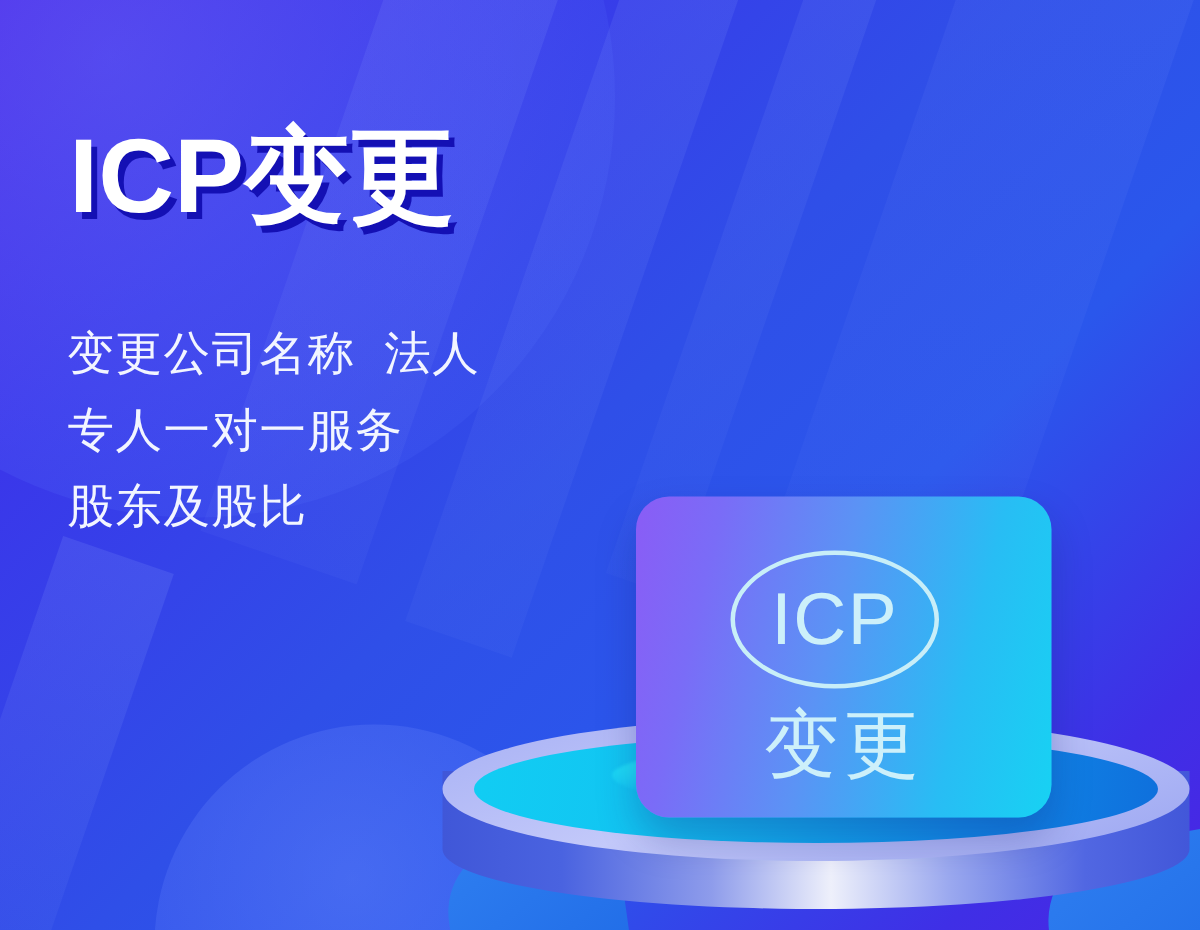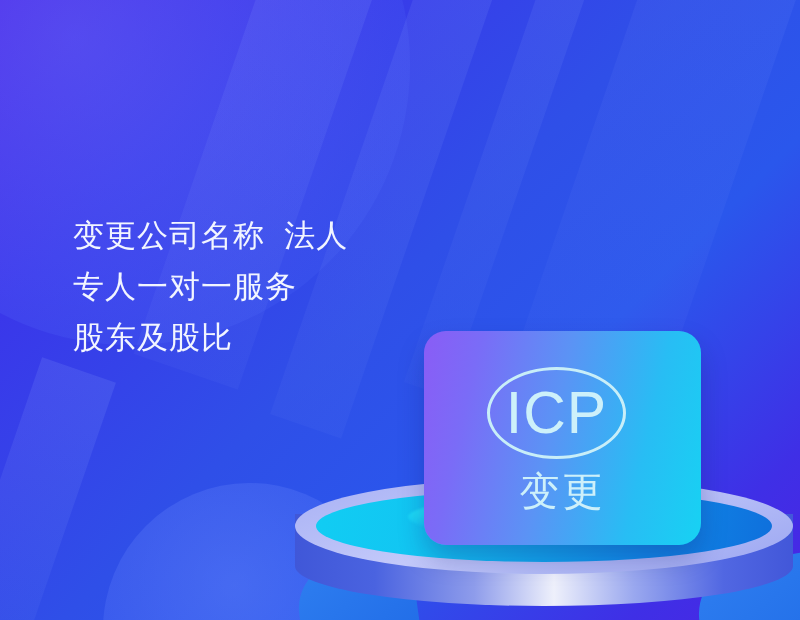--- a/index.html
+++ b/index.html
@@ -86,21 +86,21 @@
   .subtitle {
     position: absolute;
     left: 45px;
     top: 210px;
     color: #f2f5ff;
     font-size: 31px;
     line-height: 51px;
     letter-spacing: 1px;
     white-space: nowrap;
   }
-  .subtitle div { white-space: pre; margin-left: 28px; }
+  .subtitle div { white-space: pre; }
 
   
   .pedestal { position: absolute; left: 288px; top: 478px; width: 512px; height: 142px; }
 
   .ped-body {
     position: absolute;
     left: 7px; top: 36px;
     width: 498px; height: 92px;
     background: linear-gradient(90deg,#4057d8 0%, #4a63e0 16%, #8e9ceb 36%, #eef0fb 52%, #9aa8ef 68%, #5167e2 86%, #4257d9 100%);
     border-radius: 0 0 249px 249px / 0 0 40px 40px;
@@ -146,31 +146,31 @@
     border: 3px solid #c8eef8;
     border-radius: 50%;
     box-sizing: border-box;
   }
   .icp-text {
     position: absolute;
     left: 63px; top: 36px;
     width: 139px; height: 92px;
     display: flex; align-items: center; justify-content: center;
     color: #cdf0fa;
-    font-size: 59px;
+    font-size: 49px;
     letter-spacing: 1px;
     line-height: 1;
   }
   .card-label {
     position: absolute;
     left: 0; top: 140px;
     width: 277px;
     text-align: center;
     color: #cdf0fa;
-    font-size: 40px;
+    font-size: 50px;
     letter-spacing: 3px;
     line-height: 1;
   }
 </style>
 </head>
 <body>
 
 <div id="banner">
 
   <div class="bg-layer">
@@ -178,20 +178,21 @@
     <div class="circle-bl"></div>
     <div class="beam beam-1"></div>
     <div class="beam beam-2"></div>
     <div class="beam beam-5"></div>
     <div class="beam beam-3"></div>
     <div class="beam beam-4"></div>
     <div class="wedge wedge-left"></div>
     <div class="wedge wedge-right"></div>
   </div>
 
+  <div class="title">ICP变更</div>
 
   <div class="subtitle">
     <div>变更公司名称  法人</div>
     <div>专人一对一服务</div>
     <div>股东及股比</div>
   </div>
 
   <div class="pedestal">
     <div class="ped-body"></div>
     <div class="ped-rim-outer"></div>

